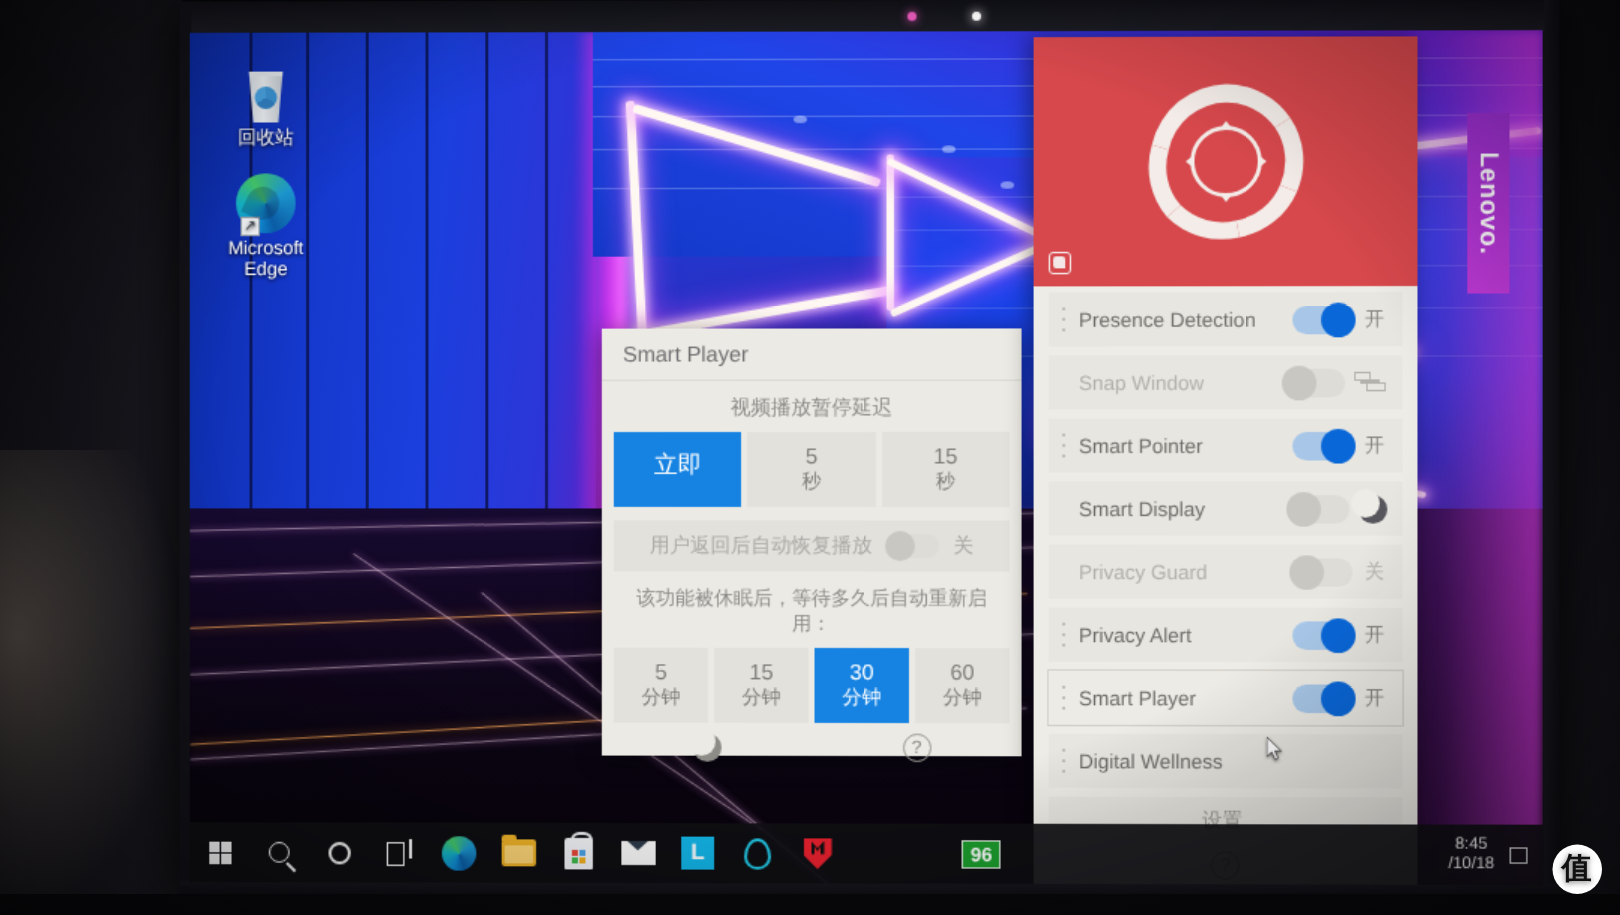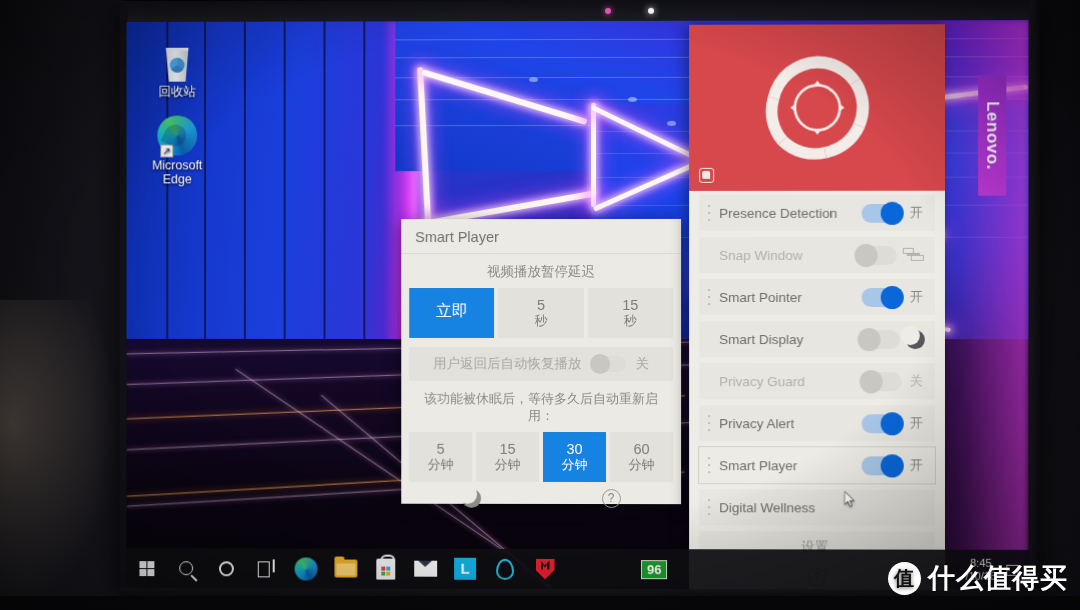--- a/index.html
+++ b/index.html
@@ -683,16 +683,15 @@
       </div>
 
     </div>
   </div>
 
   <div class="room-bottom"></div>
   <div class="photo-vignette"></div>
 
   <div id="watermark">
     <span class="wm-circle">值</span>
-    <span>什么值得买</span>
   </div>
 
 </div>
 
 </body></html>

